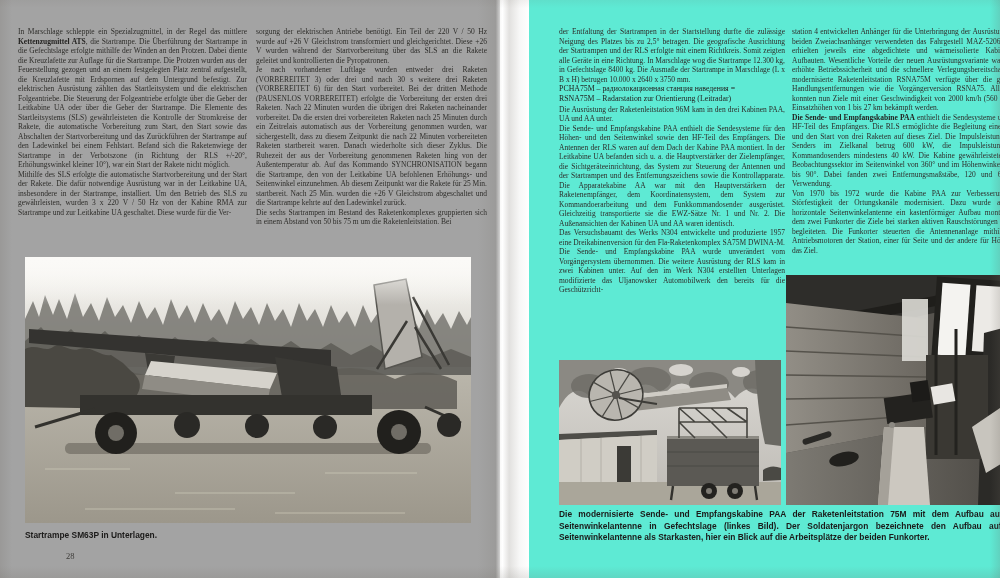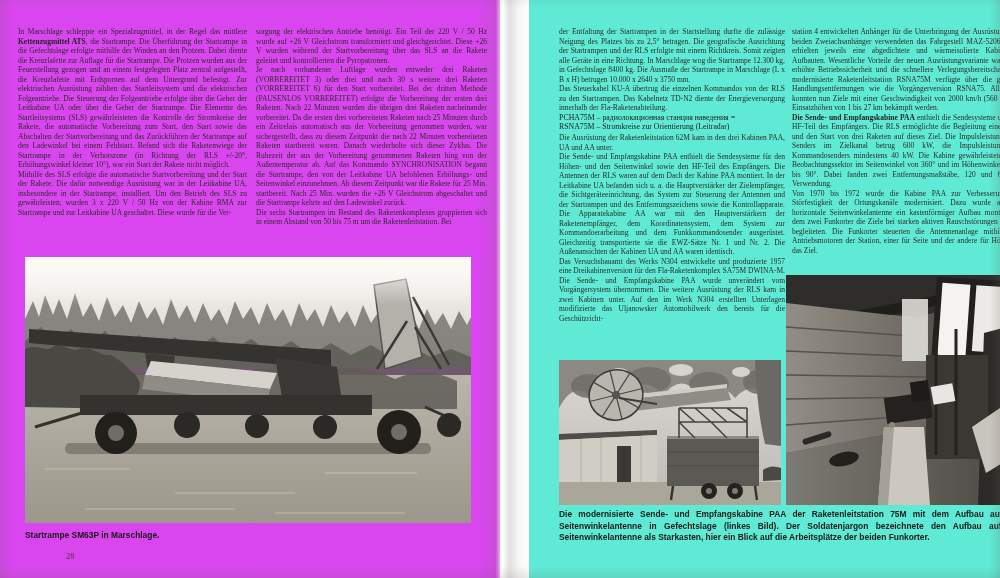--- a/index.html
+++ b/index.html
@@ -2,21 +2,21 @@
 <html><head>
 <meta charset="utf-8">
 <style>
   html,body{margin:0;padding:0;}
   body{
     width:1000px;height:578px;position:relative;overflow:hidden;
     background:#ffffff;
     font-family:"Liberation Serif", serif;
   }
   .spread{position:absolute;inset:0;}
-  .page{position:absolute;top:0;height:578px;background:#d946ef;}
+  .page{position:absolute;top:0;height:578px;background:#a3a3a3;}
   .page-left{left:0;width:500px;}
   .page-right{left:529px;width:500px;background:#5eead4;}
   .abs{position:absolute;}
 
   
   .textcol{
     font-size:7.5px;line-height:9.5px;color:#2d2c29;
     text-align:justify;text-justify:inter-word;
     hyphens:none;
   }
@@ -128,38 +128,37 @@
       <circle cx="424" cy="168" r="12" fill="#2a2926"></circle>
 
       <circle cx="91" cy="176" r="21" fill="#21201d"></circle>
       <circle cx="91" cy="176" r="8" fill="#706d66"></circle>
       <circle cx="374" cy="175" r="22" fill="#21201d"></circle>
       <circle cx="374" cy="175" r="8" fill="#706d66"></circle>
 
       <rect x="0" y="0" width="446" height="48" fill="url(#p1fade)"></rect>
     </svg>
 
-    <div class="abs caption" style="left:25px;top:530px;width:440px;">Startrampe SM63P in Marschlage.</div>
+    <div class="abs caption" style="left:25px;top:530px;width:440px;">Startrampe SM63P in Unterlagen.</div>
 
     <div class="abs pagenum" style="left:18px;top:551px;margin-left:48px;">28</div>
   </div>
 
   <div class="page page-right">
 
     <div class="abs textcol" style="left:30px;top:27px;width:226px;">
       <div>
           <p>der Entfaltung der Startrampen in der Startstellung durfte die zulässige Neigung des Platzes bis zu 2,5° betragen. Die geografische Ausrichtung der Startrampen und der RLS erfolgte mit einem Richtkreis. Somit zeigten alle Geräte in eine Richtung. In Marschlage wog die Startrampe 12.300 kg, in Gefechtslage 8400 kg. Die Ausmaße der Startrampe in Marschlage (L x B x H) betrugen 10.000 x 2640 x 3750 mm.</p>
-          <p>Das Steuerkabel KU-A übertrug die einzelnen Kommandos von der RLS zu den Startrampen. Das Kabelnetz TD-N2 diente der Energieversorgung innerhalb der Fla-Raketenabteilung.</p>
         </div>
       <div class="subhead">
           <div class="subline">РСНА75М – радиолокационная станция наведения =</div>
-          <div class="subline">RSNA75M – Stromkreise zur Orientierung (Leitradar)</div>
+          <div class="subline">RSNA75M – Radarstation zur Orientierung (Leitradar)</div>
         </div>
       <div>
-          <p>Die Ausrüstung der Raketenleitstation 62M kam in den drei Kabinen PAA, UA und AA unter.</p>
+          <p>Die Ausrüstung der Raketenleitstation 96M kam in den drei Kabinen PAA, UA und AA unter.</p>
           <p>Die Sende- und Empfangskabine PAA enthielt die Sendesysteme für den Höhen- und den Seitenwinkel sowie den HF-Teil des Empfängers. Die Antennen der RLS waren auf dem Dach der Kabine PAA montiert. In der Leitkabine UA befanden sich u. a. die Hauptverstärker der Zielempfänger, die Sichtgeräteeinrichtung, das System zur Steuerung der Antennen und der Startrampen und des Entfernungszeichens sowie die Kontrollapparate. Die Apparatekabine AA war mit den Hauptverstärkern der Raketenempfänger, dem Koordinatensystem, dem System zur Kommandoerarbeitung und dem Funkkommandosender ausgerüstet. Gleichzeitig transportierte sie die EWZ-Sätze Nr. 1 und Nr. 2. Die Außenansichten der Kabinen UA und AA waren identisch.</p>
           <p>Das Versuchsbauamt des Werks N304 entwickelte und produzierte 1957 eine Dreikabinenversion für den Fla-Raketenkomplex SA75M DWINA-M. Die Sende- und Empfangskabine PAA wurde unverändert vom Vorgängersystem übernommen. Die weitere Ausrüstung der RLS kam in zwei Kabinen unter. Auf den im Werk N304 erstellten Unterlagen modifizierte das Uljanowsker Automobilwerk den bereits für die Geschützricht-</p>
         </div>
     </div>
 
     <div class="abs textcol" style="left:263px;top:27px;width:230px;">
         <p>station 4 entwickelten Anhänger für die Unterbringung der Ausrüstung. Die beiden Zweiachsanhänger verwendeten das Fahrgestell MAZ-5206W und erhielten jeweils eine abgedichtete und wärmeisolierte Kabine als Aufbauten. Wesentliche Vorteile der neuen Ausrüstungsvariante waren die erhöhte Betriebssicherheit und die schnellere Verlegungsbereitschaft. Die modernisierte Raketenleitstation RSNA75M verfügte über die gleichen Handlungsentfernungen wie die Vorgängerversion RSNA75. Allerdings konnten nun Ziele mit einer Geschwindigkeit von 2000 km/h (560 m/s) in Einsatzhöhen von 1 bis 27 km bekämpft werden.</p>
         <p><b>Die Sende- und Empfangskabine PAA</b> enthielt die Sendesysteme und den HF-Teil des Empfängers. Die RLS ermöglichte die Begleitung eines Ziels und den Start von drei Raketen auf dieses Ziel. Die Impulsleistung jedes Senders im Zielkanal betrug 600 kW, die Impulsleistung des Kommandosenders mindestens 40 kW. Die Kabine gewährleistete einen Beobachtungssektor im Seitenwinkel von 360° und im Höhenwinkel von 0 bis 90°. Dabei fanden zwei Entfernungsmaßstäbe, 120 und 60 km, Verwendung.</p>
         <p>Von 1970 bis 1972 wurde die Kabine PAA zur Verbesserung der Störfestigkeit der Ortungskanäle modernisiert. Dazu wurde auf die horizontale Seitenwinkelantenne ein kastenförmiger Aufbau montiert, in dem zwei Funkorter die Ziele bei starken aktiven Rauschstörungen optisch begleiteten. Die Funkorter steuerten die Antennenanlage mithilfe der Antriebsmotoren der Station, einer für Seite und der andere für Höhe, auf das Ziel.</p>
       </div>

